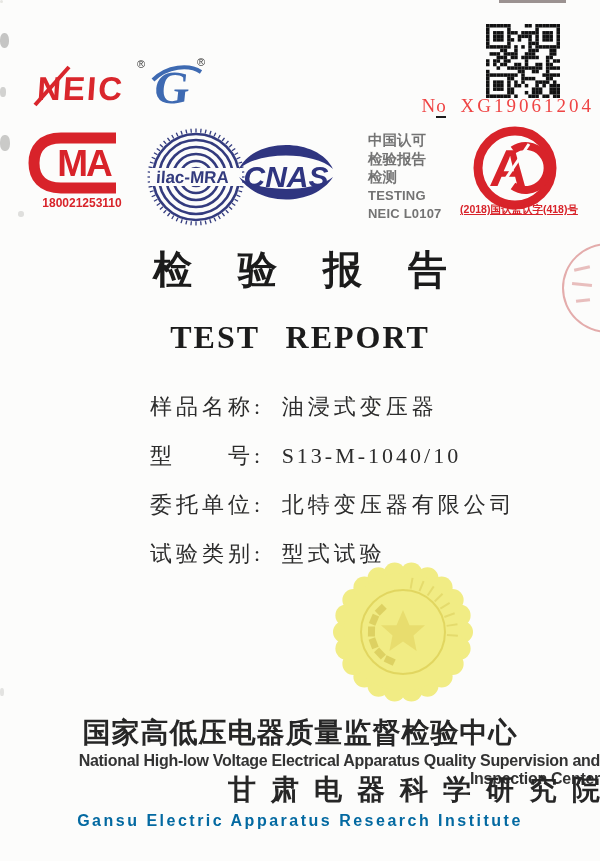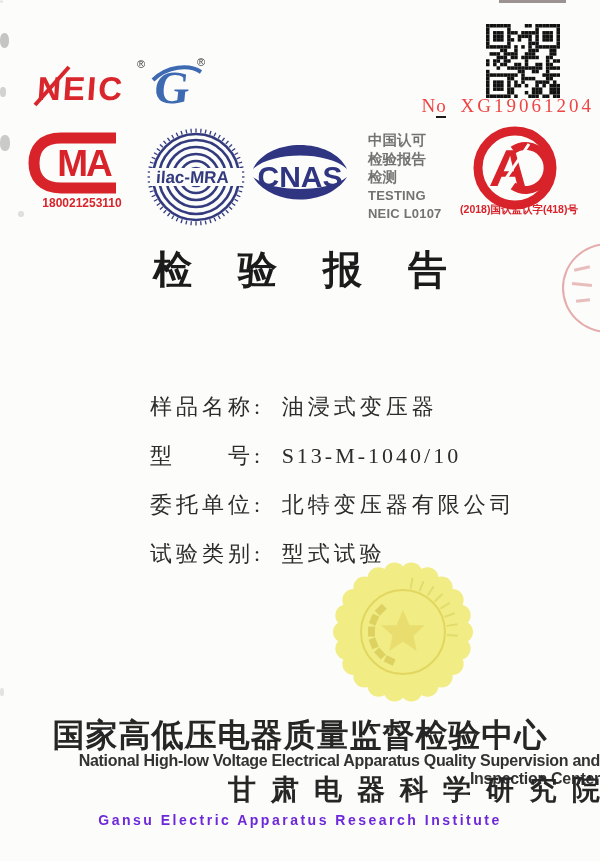--- a/index.html
+++ b/index.html
@@ -27,32 +27,33 @@
   .report-no .no-val{letter-spacing:3px;margin-left:10px;}
 
   
   .cma{position:absolute;left:28px;top:131px;}
   .cma-number{
     position:absolute;left:24px;top:196px;width:116px;text-align:center;
     color:#d8232a;font-weight:bold;font-size:12px;letter-spacing:0px;
     font-family:"Liberation Sans",sans-serif;
   }
   .ilac{position:absolute;left:146px;top:127px;}
-  .cnas{position:absolute;left:250px;top:133px;}
+  .cnas{position:absolute;left:236px;top:133px;font-style:italic;}
   .accred{
     position:absolute;left:368px;top:131px;line-height:18.5px;
     color:#737373;font-weight:bold;font-size:14.5px;
     font-family:"Liberation Sans",sans-serif;
   }
   .accred .en{font-size:13px;letter-spacing:0.2px;}
   .cal{position:absolute;left:467px;top:124px;}
   .cal-caption{
     position:absolute;left:443px;top:203px;width:152px;text-align:center;
     color:#d8232a;font-weight:bold;font-size:10.5px;white-space:nowrap;
     font-family:"Liberation Sans",sans-serif;
+    text-decoration:underline;
   }
 
   
   .red-stamp{
     position:absolute;left:562px;top:243px;width:92px;height:90px;border-radius:50%;
     border:2px solid rgba(203,92,92,.5);
   }
   .red-stamp i{position:absolute;background:rgba(200,90,90,.38);display:block;}
   .red-stamp .m1{left:10px;top:22px;width:16px;height:3px;transform:rotate(-12deg);}
   .red-stamp .m2{left:8px;top:38px;width:20px;height:3px;transform:rotate(6deg);}
@@ -80,37 +81,37 @@
   .field .fvalue{letter-spacing:4px;}
   .field .fvalue.model{font-family:"Liberation Serif",serif;letter-spacing:3px;}
   .f1{top:392px;} .f2{top:441px;} .f3{top:490px;} .f4{top:539px;}
 
   
   .gold-seal{position:absolute;left:333px;top:562px;width:140px;height:140px;}
 
   
   .foot-zh1{
     position:absolute;left:0;right:0;top:714px;text-align:center;
-    font-size:32px;font-weight:600;color:#262626;letter-spacing:1px;
+    font-size:28px;font-weight:600;color:#262626;letter-spacing:1px;
     font-family:"Liberation Sans",sans-serif;
   }
   .foot-en1{
     position:absolute;left:0;right:0;top:752px;text-align:right;
     font-size:16px;font-weight:600;color:#333;letter-spacing:-0.3px;
     font-family:"Liberation Sans",sans-serif;
   }
   .foot-zh2{
     position:absolute;left:0;right:0;top:771px;text-align:right;
     font-size:28px;font-weight:600;color:#262626;
     font-family:"Liberation Sans",sans-serif;
   }
   .foot-zh2 span{letter-spacing:15px;margin-right:-15px;}
   .foot-en2{
     position:absolute;left:0;right:0;top:812px;text-align:center;
-    font-size:14px;font-weight:bold;color:#6d28d9;letter-spacing:2.5px;
+    font-size:16px;font-weight:bold;color:#0369a1;letter-spacing:2.5px;
     font-family:"Liberation Sans",sans-serif;
   }
 
   
   .speck{position:absolute;width:3px;height:3px;border-radius:50%;background:#e6e6e2;
     box-shadow:60px 120px 0 2px #ededea, 420px 40px 0 2px #efefec, 300px 300px 0 1px #ececе9,
       520px 520px 0 2px #efefeb, 90px 640px 0 2px #eeeeea, 540px 300px 0 1px #ededе9,
       200px 500px 0 2px #f0f0ec, 480px 700px 0 2px #eeeeea, 40px 820px 0 2px #efefeb;}
   .smudge{position:absolute;background:#a8a8a6;border-radius:45%;}
   .sm1{left:0;top:33px;width:9px;height:15px;opacity:.65;}
@@ -517,20 +518,21 @@
 
   <div class="red-stamp" data-name="red-stamp-icon">
     <i class="m1"></i>
       <i class="m2"></i>
       <i class="m3"></i>
   </div>
 
   <div class="title-zh" data-name="report-title-zh">
     <span>检验报告</span>
   </div>
+  <div class="title-en" data-name="report-title-en">TEST REPORT</div>
 
   <div class="field f1" data-name="field-row-sample-name">
     <span class="flabel" data-name="field-label">样品名称:</span>
     <span class="fvalue" data-name="field-value">油浸式变压器</span>
   </div>
   <div class="field f2" data-name="field-row-model">
     <span class="flabel" data-name="field-label">型　　号:</span>
     <span class="fvalue model" data-name="field-value">S13-M-1040/10</span>
   </div>
   <div class="field f3" data-name="field-row-client">

